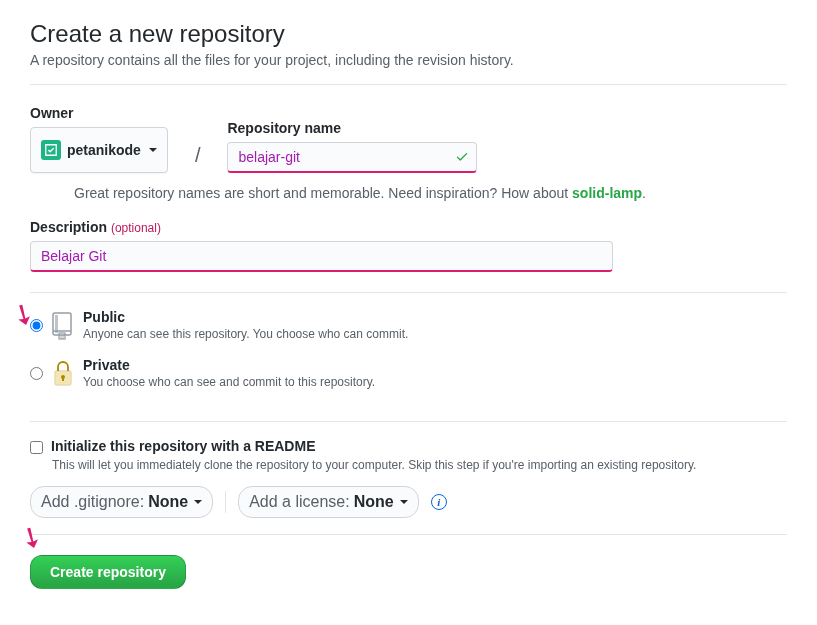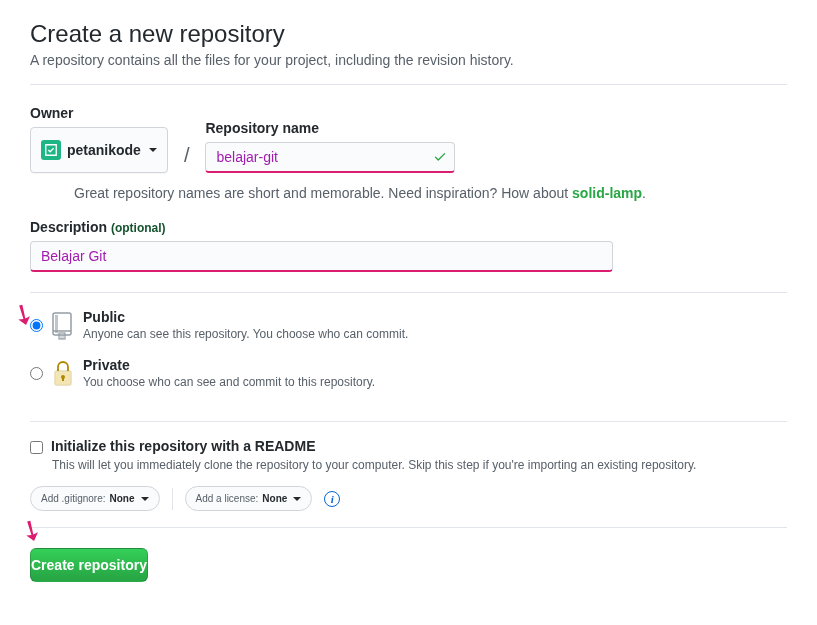--- a/index.html
+++ b/index.html
@@ -25,21 +25,21 @@
       border: none;
       border-top: 1px solid #e1e4e8;
       margin: 0;
     }
     .form-section {
       padding: 20px 0 10px 0;
     }
     .row {
       display: flex;
       align-items: flex-end;
-      gap: 12px;
+      gap: 23px;
       margin-bottom: 12px;
     }
     .field-group label {
       display: block;
       font-weight: 600;
       font-size: 14px;
       margin-bottom: 6px;
     }
     .owner-select {
       display: inline-flex;
@@ -100,22 +100,22 @@
       color: #28a745;
     }
     .hint {
       color: #586069;
       font-size: 14px;
       margin-bottom: 18px;
       margin-left: 44px;
     }
     .hint a { color: #28a745; text-decoration: none; font-weight: 600; }
     .optional {
-      font-weight: 700;
-      color: #14532d;
+      font-weight: 400;
+      color: #be185d;
       font-size: 12px;
     }
     .desc-input {
       width: 583px;
       border-bottom: 2px solid #db1d6f;
     }
     .visibility-section {
       padding: 16px 0;
       position: relative;
     }
@@ -159,21 +159,21 @@
       display: flex;
       align-items: center;
       gap: 12px;
       margin-top: 14px;
     }
     .dropdown-btn {
       border: 1px solid #d1d5da;
       border-radius: 14px;
       padding: 6px 10px;
       background: #fafbfc;
-      font-size: 10px;
+      font-size: 16px;
       color: #586069;
       cursor: pointer;
       display: inline-flex;
       align-items: center;
       gap: 4px;
     }
     .dropdown-btn strong { color: #24292e; }
     .vsep {
       width: 1px;
       height: 22px;
@@ -190,22 +190,22 @@
       font-size: 11px;
       font-weight: 600;
       font-style: italic;
       font-family: Georgia, serif;
     }
     .submit-section { padding: 20px 0; position: relative; }
     .btn-primary {
       background: linear-gradient(-180deg, #34d058, #28a745 90%);
       color: #fff;
       border: 1px solid rgba(27,31,35,0.2);
-      border-radius: 6px;
-      padding: 8px 0;
+      border-radius: 12px;
+      padding: 8px 19px;
       font-size: 14px;
       font-weight: 600;
       cursor: pointer;
     }
     .arrow-annotation {
       position: absolute;
       color: #db1d6f;
       font-size: 28px;
       transform: rotate(30deg);
       pointer-events: none;

